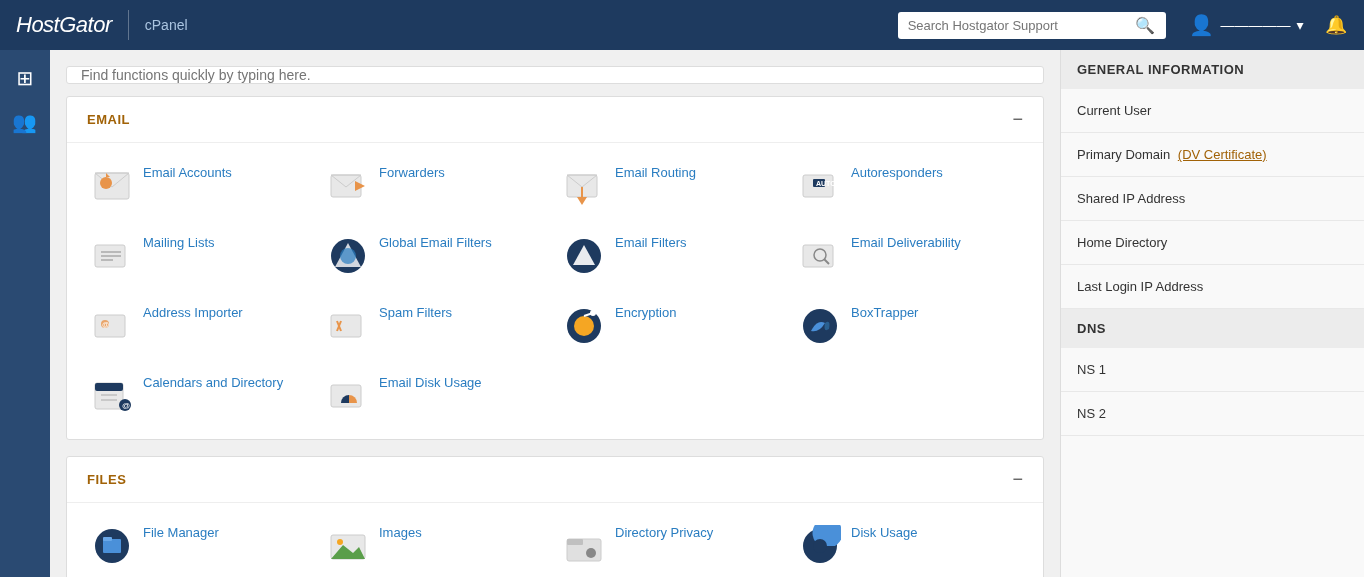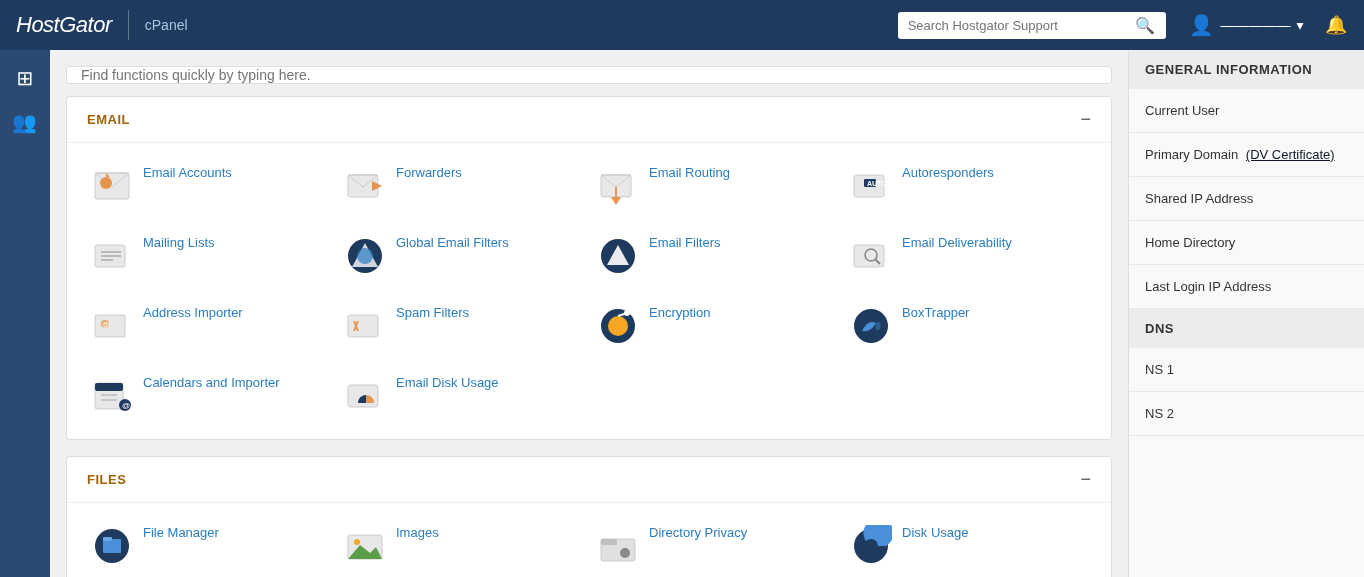--- a/index.html
+++ b/index.html
@@ -141,21 +141,21 @@
       width: 42px;
       height: 42px;
       flex-shrink: 0;
       display: flex;
       align-items: center;
       justify-content: center;
     }
 
     
     .right-sidebar {
-      width: 236px;
+      width: 304px;
       background: #f9f9f9;
       border-left: 1px solid #ddd;
       padding: 0;
       overflow-y: auto;
     }
     .right-section-title {
       font-size: 13px;
       font-weight: bold;
       color: #333;
       background: #ececec;
@@ -345,21 +345,21 @@
           <div class="icon-img">
             <svg width="42" height="42" viewBox="0 0 42 42">
               <rect x="4" y="8" width="28" height="26" rx="2" fill="#e8e8e8" stroke="#ccc" stroke-width="1"></rect>
               <rect x="4" y="8" width="28" height="8" rx="2" fill="#1e3a5f"></rect>
               <line x1="10" y1="20" x2="26" y2="20" stroke="#aaa" stroke-width="1"></line>
               <line x1="10" y1="25" x2="26" y2="25" stroke="#aaa" stroke-width="1"></line>
               <circle cx="34" cy="30" r="6" fill="#1e3a5f"></circle>
               <text x="31" y="33" font-size="8" fill="white">@</text>
             </svg>
           </div>
-          <span class="icon-item-label">Calendars and Importer</span>
+          <span class="icon-item-label">Calendars and Directory</span>
         </div>
 
         <div class="icon-item">
           <div class="icon-img">
             <svg width="42" height="42" viewBox="0 0 42 42">
               <rect x="4" y="10" width="30" height="22" rx="2" fill="#e8e8e8" stroke="#ccc" stroke-width="1"></rect>
               <path d="M14 28 A8 8 0 0 1 22 20 L22 28Z" fill="#1e3a5f"></path>
               <path d="M22 20 A8 8 0 0 1 30 28 L22 28Z" fill="#e8944a"></path>
             </svg>
           </div>
@@ -427,21 +427,21 @@
 
   </div>
 
   <div class="right-sidebar">
     <div class="right-section-title">GENERAL INFORMATION</div>
     <div class="right-item">
       <span>Current User</span>
     </div>
     <div class="right-item">
       <span>Primary Domain</span>
-      <span style="color:#0f172a; text-decoration:underline; margin-left:4px; cursor:pointer;">(DV Certificate)</span>
+      <span style="color:#a16207; text-decoration:underline; margin-left:4px; cursor:pointer;">(DV Certificate)</span>
     </div>
     <div class="right-item">
       <span>Shared IP Address</span>
     </div>
     <div class="right-item">
       <span>Home Directory</span>
     </div>
     <div class="right-item">
       <span>Last Login IP Address</span>
     </div>

